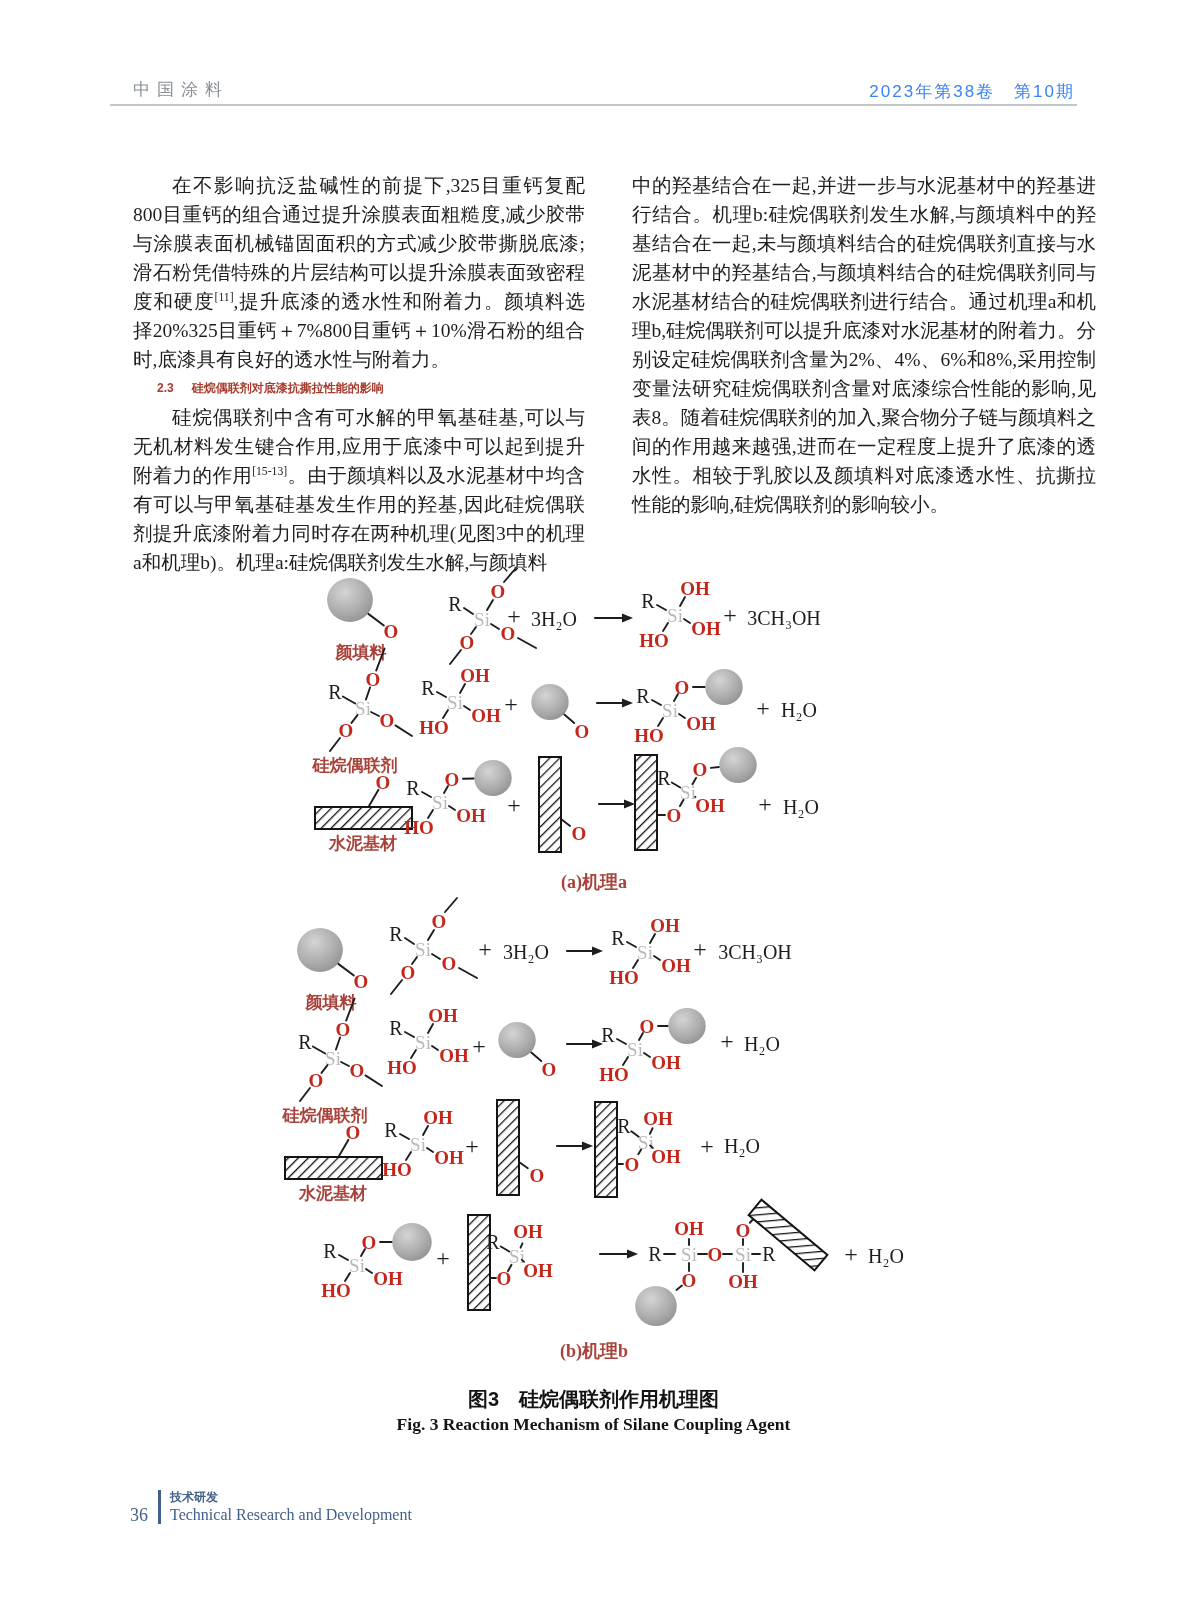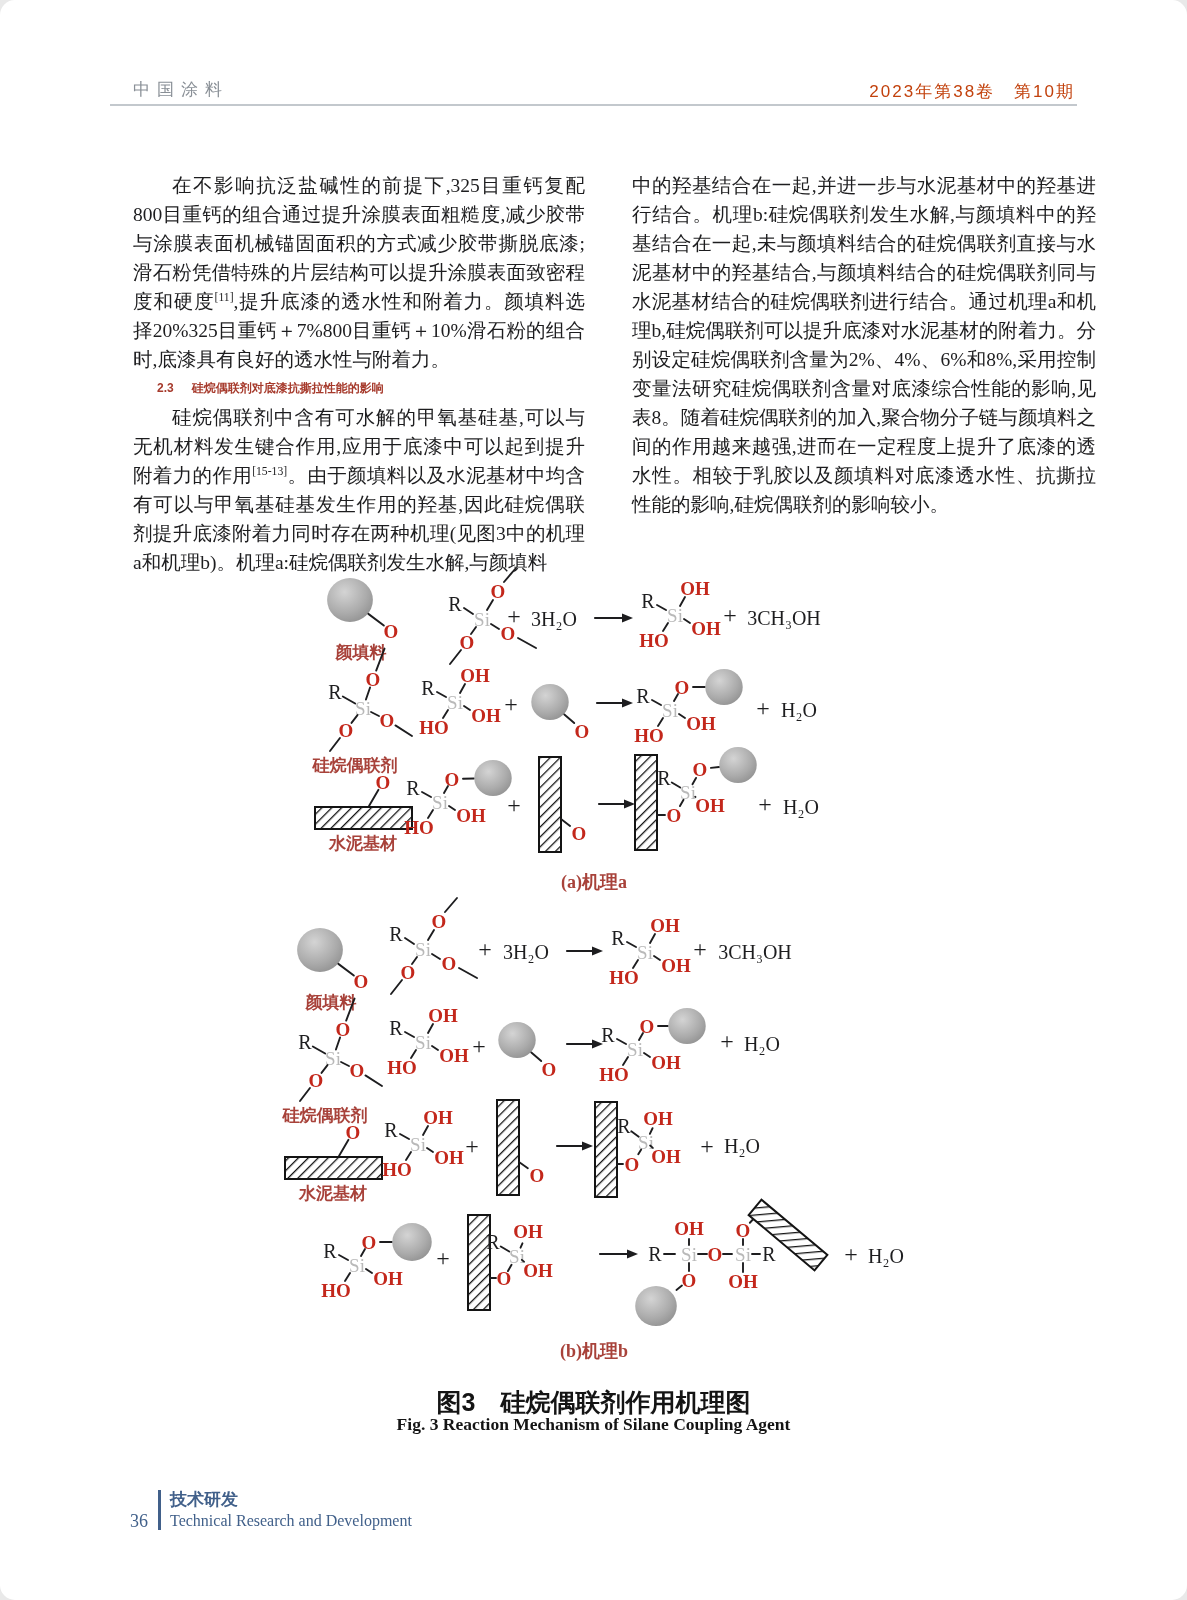--- a/index.html
+++ b/index.html
@@ -1,46 +1,46 @@
 <!DOCTYPE html>
 <html><head>
 <meta charset="utf-8">
 <style>
   html,body{margin:0;padding:0;background:#e9e9e9;}
   .page{position:relative;width:1187px;height:1600px;background:#ffffff;margin:0 auto;
-        font-family:"Liberation Serif",serif;color:#1d1d1f;overflow:hidden;border-radius:15px;}
+        font-family:"Liberation Serif",serif;color:#1d1d1f;overflow:hidden;}
   
   .hdr-journal{position:absolute;left:133px;top:78px;font-family:"Liberation Sans",sans-serif;
         font-size:17px;letter-spacing:7px;color:#898f96;}
   .hdr-issue{position:absolute;right:112px;top:80px;font-family:"Liberation Sans",sans-serif;
-        font-size:17px;letter-spacing:2px;color:#c2410c;}
+        font-size:17px;letter-spacing:2px;color:#3b82f6;}
   .hdr-rule{position:absolute;left:110px;top:104px;width:967px;height:0;border-top:2px solid #c3c8cd;}
   
   .col{position:absolute;top:131px;text-align:justify;font-size:19.5px;line-height:29px;margin-top:40px;}
   .col-left{left:133px;width:452px;}
   .col-right{left:632px;width:464px;}
   .col p{margin:0;text-indent:2em;}
   .col p.noindent{text-indent:0;}
   sup.ref{font-size:0.60em;vertical-align:super;line-height:0;}
   .sec-heading{margin:5px 0 6px 0;font-family:"Liberation Sans",sans-serif;font-weight:bold;
         font-size:12px;color:#a63a2c;text-indent:0;text-align:left;}
   .sec-heading .num{margin-right:18px;}
   
   .fig-svg{position:absolute;left:250px;top:552px;}
   .fig-title-cn{position:absolute;left:110px;top:1386px;width:967px;text-align:center;
-        font-family:"Liberation Sans",sans-serif;font-weight:bold;font-size:25px;color:#141414;}
+        font-family:"Liberation Sans",sans-serif;font-weight:bold;font-size:20px;color:#141414;}
   .fig-title-en{position:absolute;left:110px;top:1414px;width:967px;text-align:center;
         font-family:"Liberation Serif",serif;font-weight:bold;font-size:17.5px;color:#141414;}
   
   .footer{position:absolute;left:130px;top:1490px;display:flex;align-items:stretch;color:#41608a;}
   .footer .pageno{font-size:18px;font-family:"Liberation Serif",serif;align-self:flex-end;
         margin-right:10px;line-height:1;}
   .footer .bar{width:3px;background:#41608a;margin-right:9px;}
   .footer .sec{display:flex;flex-direction:column;justify-content:center;}
-  .footer .sec-cn{font-family:"Liberation Sans",sans-serif;font-weight:bold;font-size:17px;line-height:1.2;}
+  .footer .sec-cn{font-family:"Liberation Sans",sans-serif;font-weight:bold;font-size:12px;line-height:1.2;}
   .footer .sec-en{font-family:"Liberation Serif",serif;font-size:16px;margin-top:2px;}
 </style>
 </head>
 <body>
 
 <div class="page">
 
   <div class="hdr-journal">中国涂料</div>
   <div class="hdr-issue">2023年第38卷　第10期</div>
   <div class="hdr-rule"></div>

